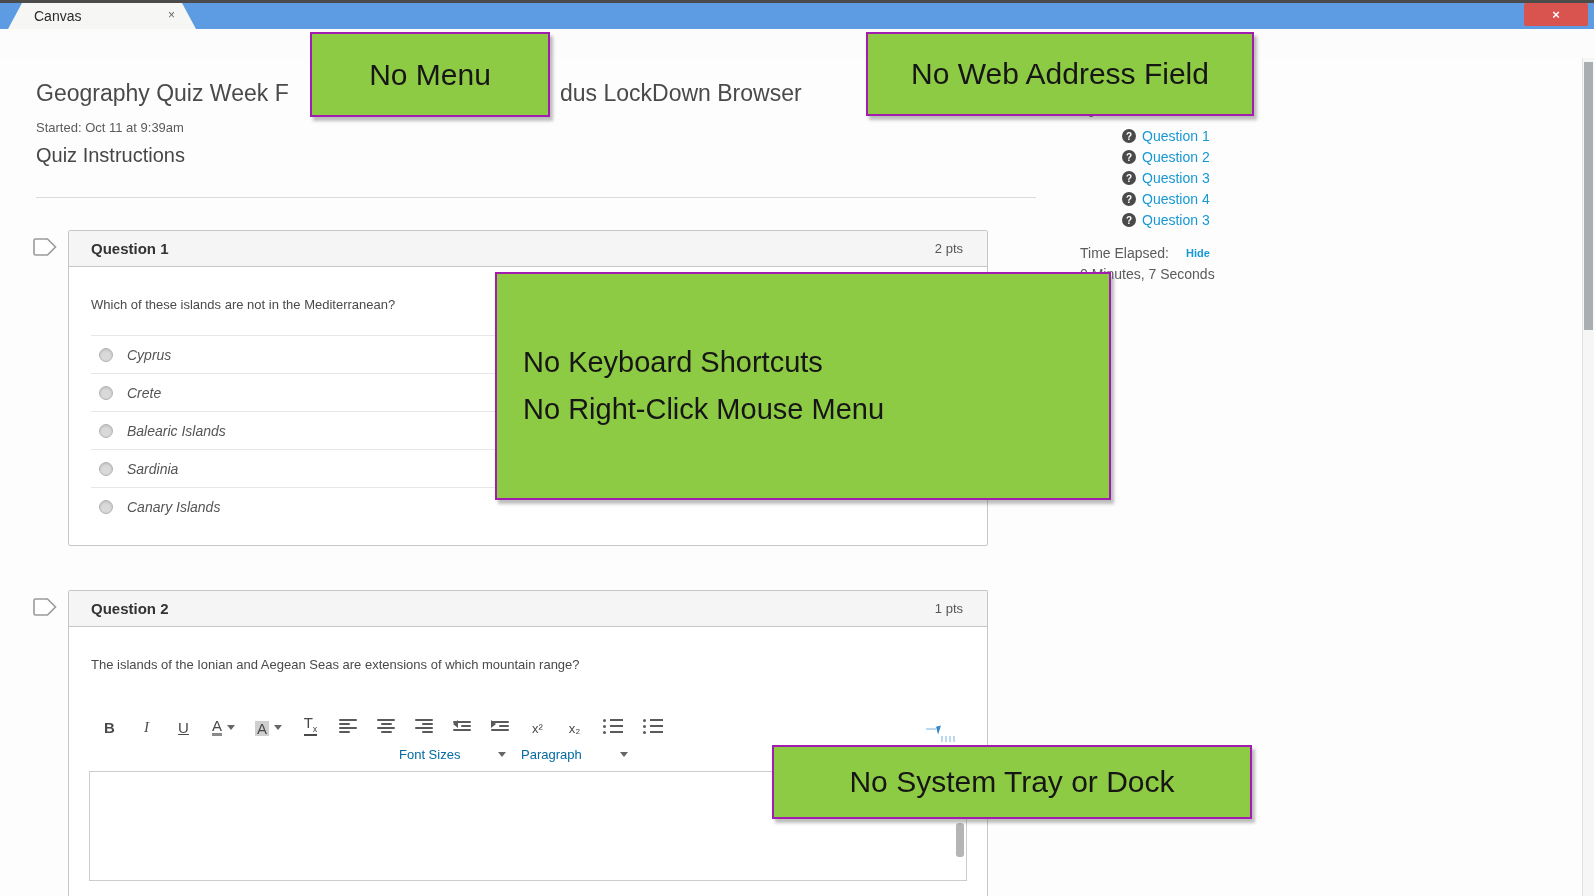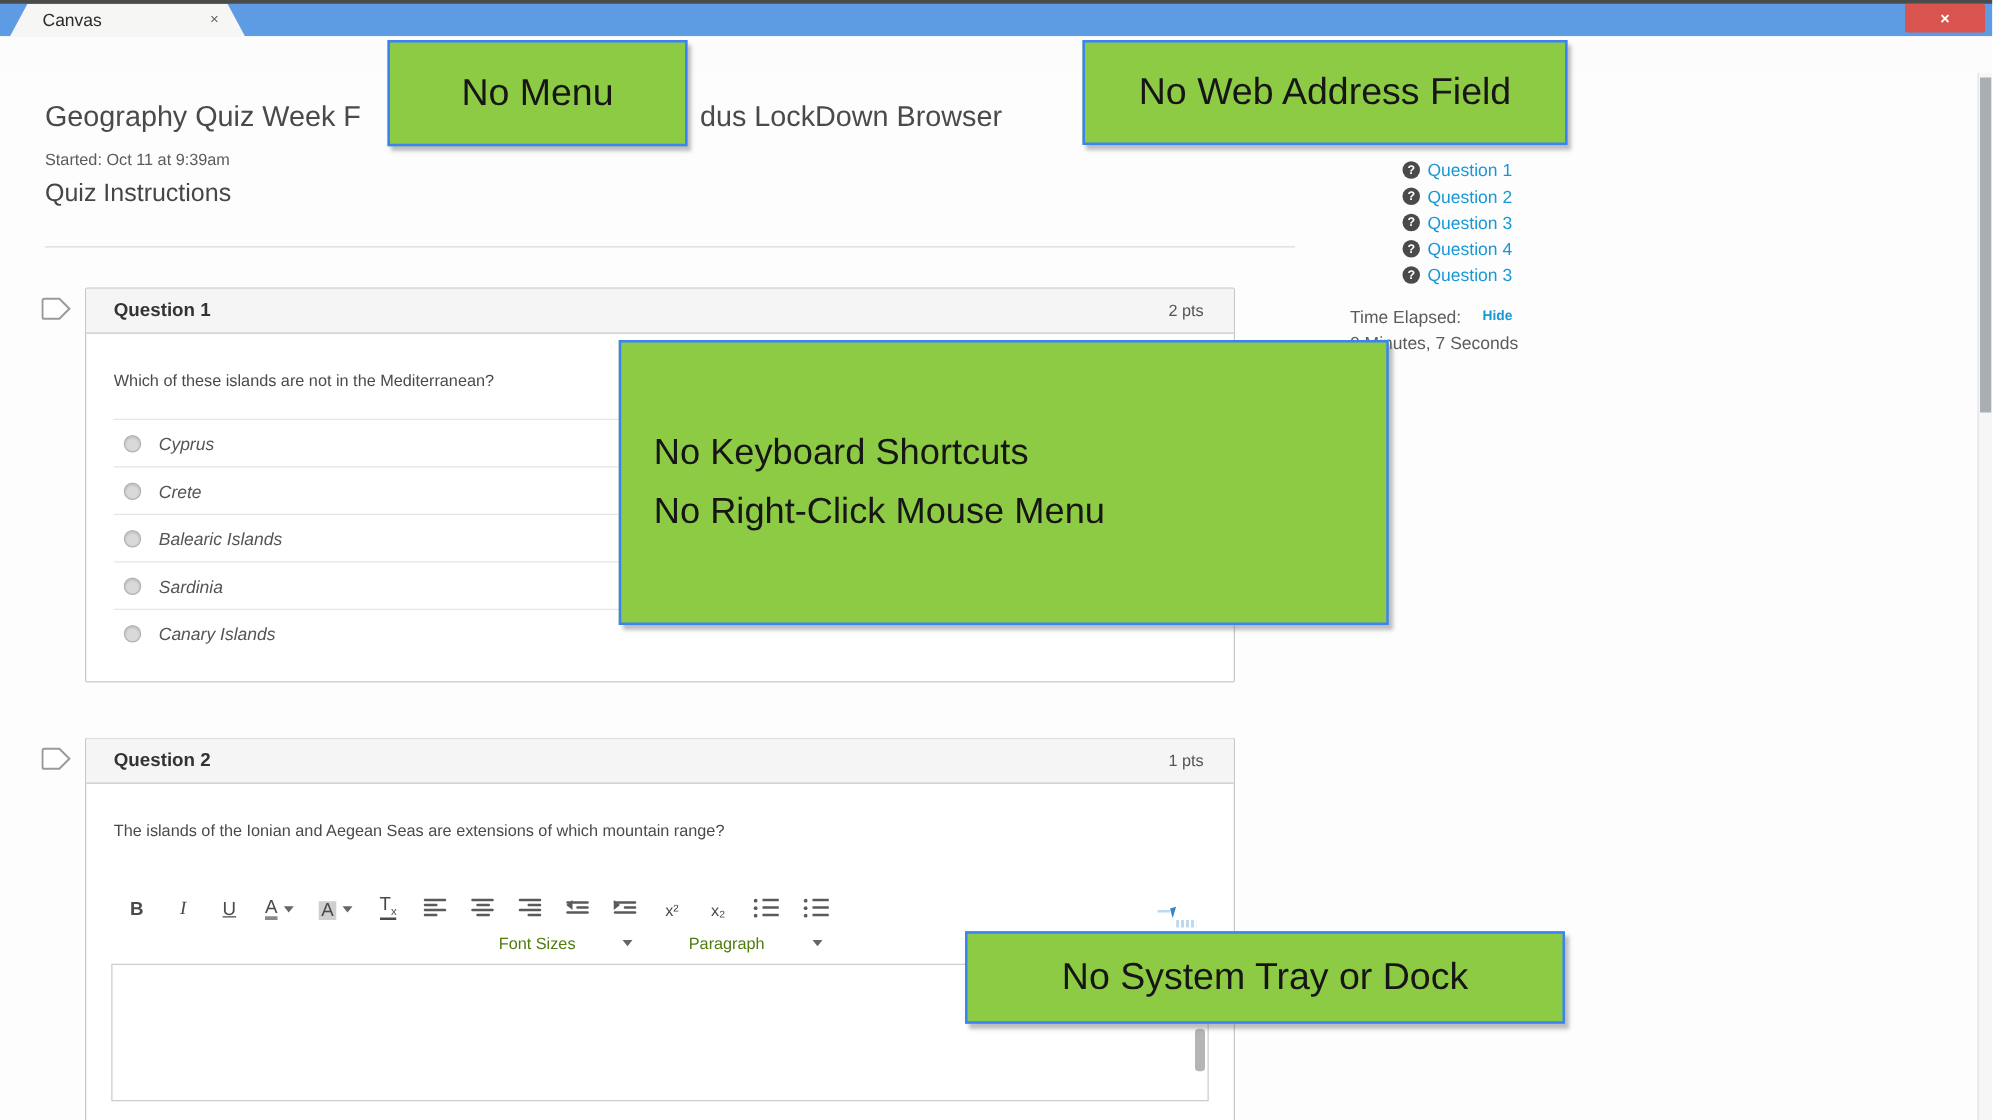--- a/index.html
+++ b/index.html
@@ -86,39 +86,39 @@
                 border-top:4px solid transparent; border-bottom:4px solid transparent; }
   .outdent .arrow { border-right:5px solid #5a5a5a; }
   .indent .arrow { border-left:5px solid #5a5a5a; }
   .ind .b2 { width:10px; align-self:flex-end; }
   .ind .b1,.ind .b3 { width:18px; }
   .supsub { font-size:13px; color:#4a4a4a;text-align:right; }
   .list-ic { display:flex; gap:4px; align-items:center; }
   .list-dots { display:flex; flex-direction:column; gap:3px; }
   .list-dots i { width:3px; height:3px; background:#5a5a5a; border-radius:50%; display:block; }
   .list-bars i { display:block; width:13px; height:2px; background:#5a5a5a; margin:4px 0; }
-  .dd { display:flex; align-items:center; font-size:13px; color:#4d7c0f;justify-content:center; }
+  .dd { display:flex; align-items:center; font-size:13px; color:#0369a1;justify-content:center; }
   .dd .caret { margin-bottom:0; }
   .rte-area { background:#fff; border:1px solid #cccccc; }
   .mini-thumb { width:8px; background:#b5b5b5; border-radius:3px; }
 
   
   .kbd-icon { width:22px; height:15px; background:#2f86c8; border-radius:3px; position:relative; }
   .kbd-icon:before { content:""; position:absolute; left:3px; top:3px; width:16px; height:6px;
     background:repeating-linear-gradient(90deg,#bcd9f0 0 2px,transparent 2px 4px); }
   .kbd-icon:after { content:""; position:absolute; right:2px; bottom:3px; width:10px; height:2px;
     background:#bcd9f0; }
   .kbd-cursor { position:absolute; right:-4px; top:-7px; width:0; height:0;
     border-left:5px solid #2f86c8; border-bottom:8px solid transparent; transform:rotate(-15deg); }
 
   
   .flag svg { display:block; }
 
   
-  .overlay { background:#8ecb44; border:2px solid #3b82f6; color:#161616; z-index:50;
+  .overlay { background:#8ecb44; border:2px solid #a21caf; color:#161616; z-index:50;
              box-shadow:3px 4px 3px rgba(110,110,110,.45);
              display:flex; align-items:center; justify-content:center; }
   .overlay.left-align { justify-content:flex-start; }
   .ov-text { font-size:30px; }
   .ov-lines { font-size:29px; line-height:47px; padding-left:26px; }
 
   
   .scroll-track { left:1582px; top:58px; width:12px; height:838px; background:#f6f6f6;
                   border-left:1px solid #e2e2e2; z-index:5; }
   .scroll-thumb { left:1584px; top:62px; width:9px; height:268px; background:#a9aeb3; z-index:6; }
@@ -310,21 +310,21 @@
             <i></i>
           </span>
       </span>
     </div>
 
     
     <div class="abs dd" style="left:330px; top:156px;">
       <span>Font Sizes</span>
       <span class="caret" style="margin-left:38px;"></span>
     </div>
-    <div class="abs dd" style="left:452px; top:156px;margin-left:30px;">
+    <div class="abs dd" style="left:452px; top:156px;">
       <span>Paragraph</span>
       <span class="caret" style="margin-left:38px;"></span>
     </div>
 
     
     <div class="abs rte-area" style="left:20px; top:180px; width:878px; height:110px;"></div>
     <div class="abs mini-thumb" style="left:887px; top:232px; height:34px;"></div>
   </div>
 
   <div class="abs scroll-track"></div>

